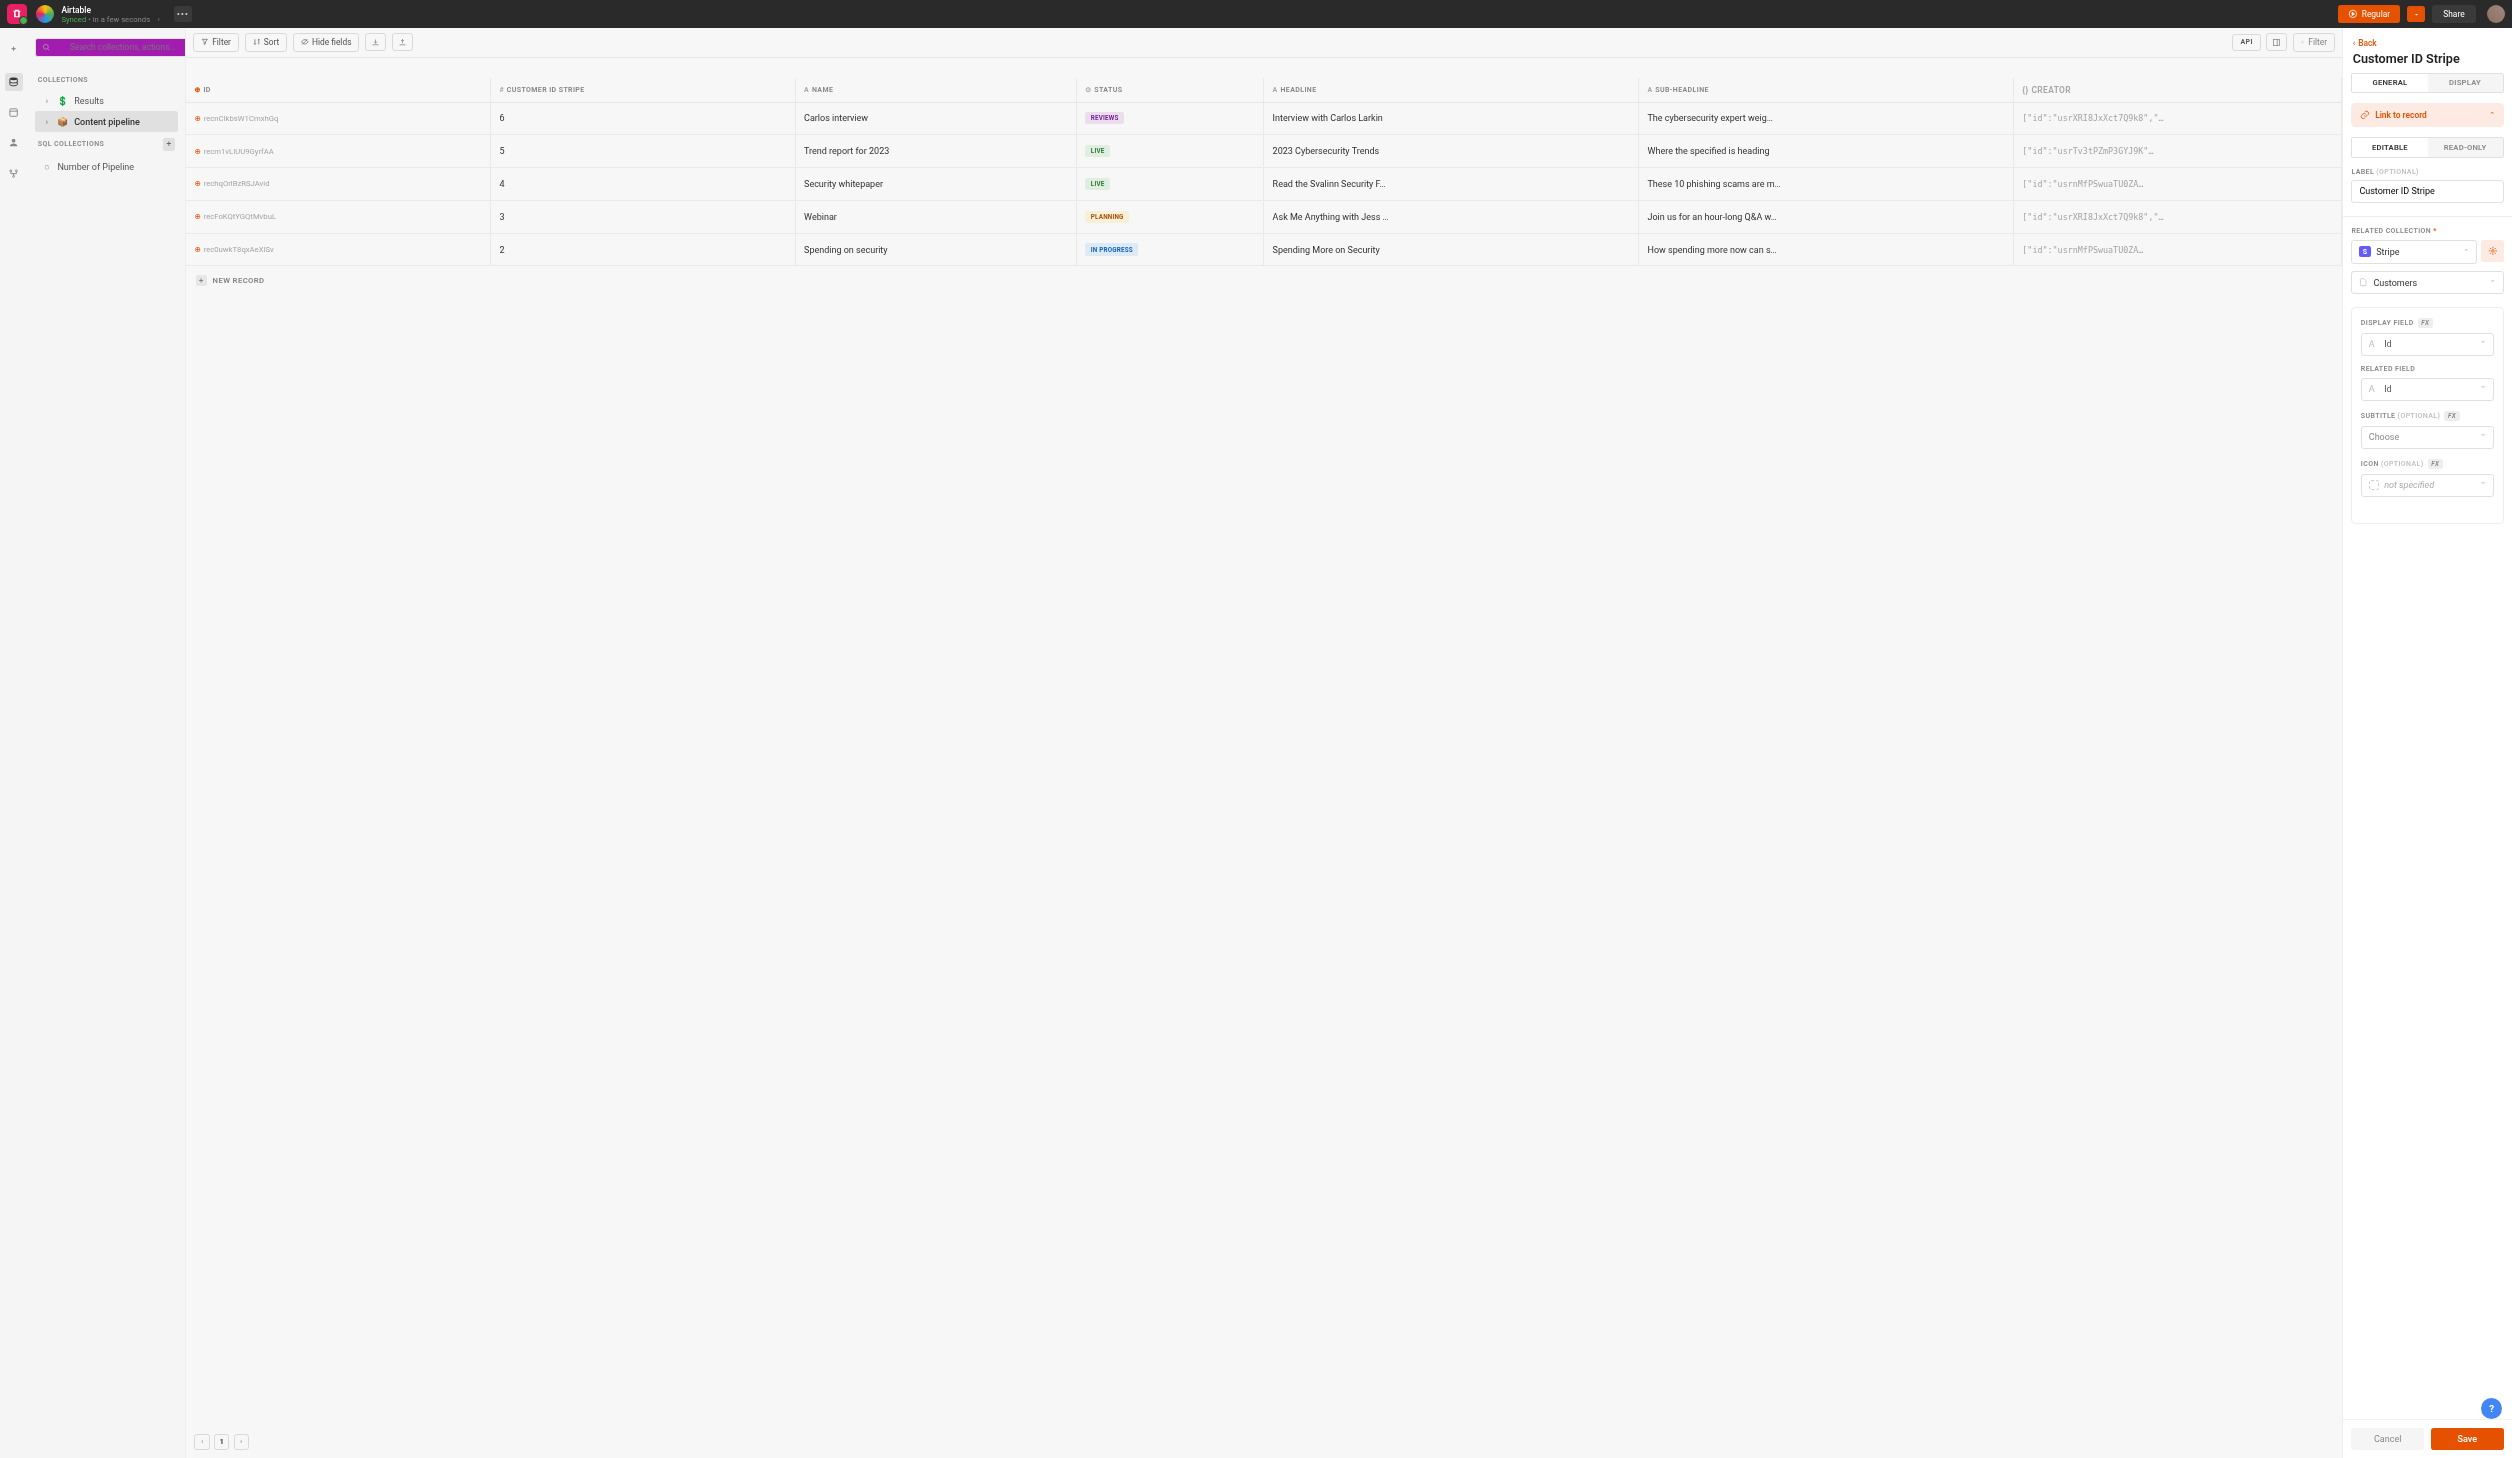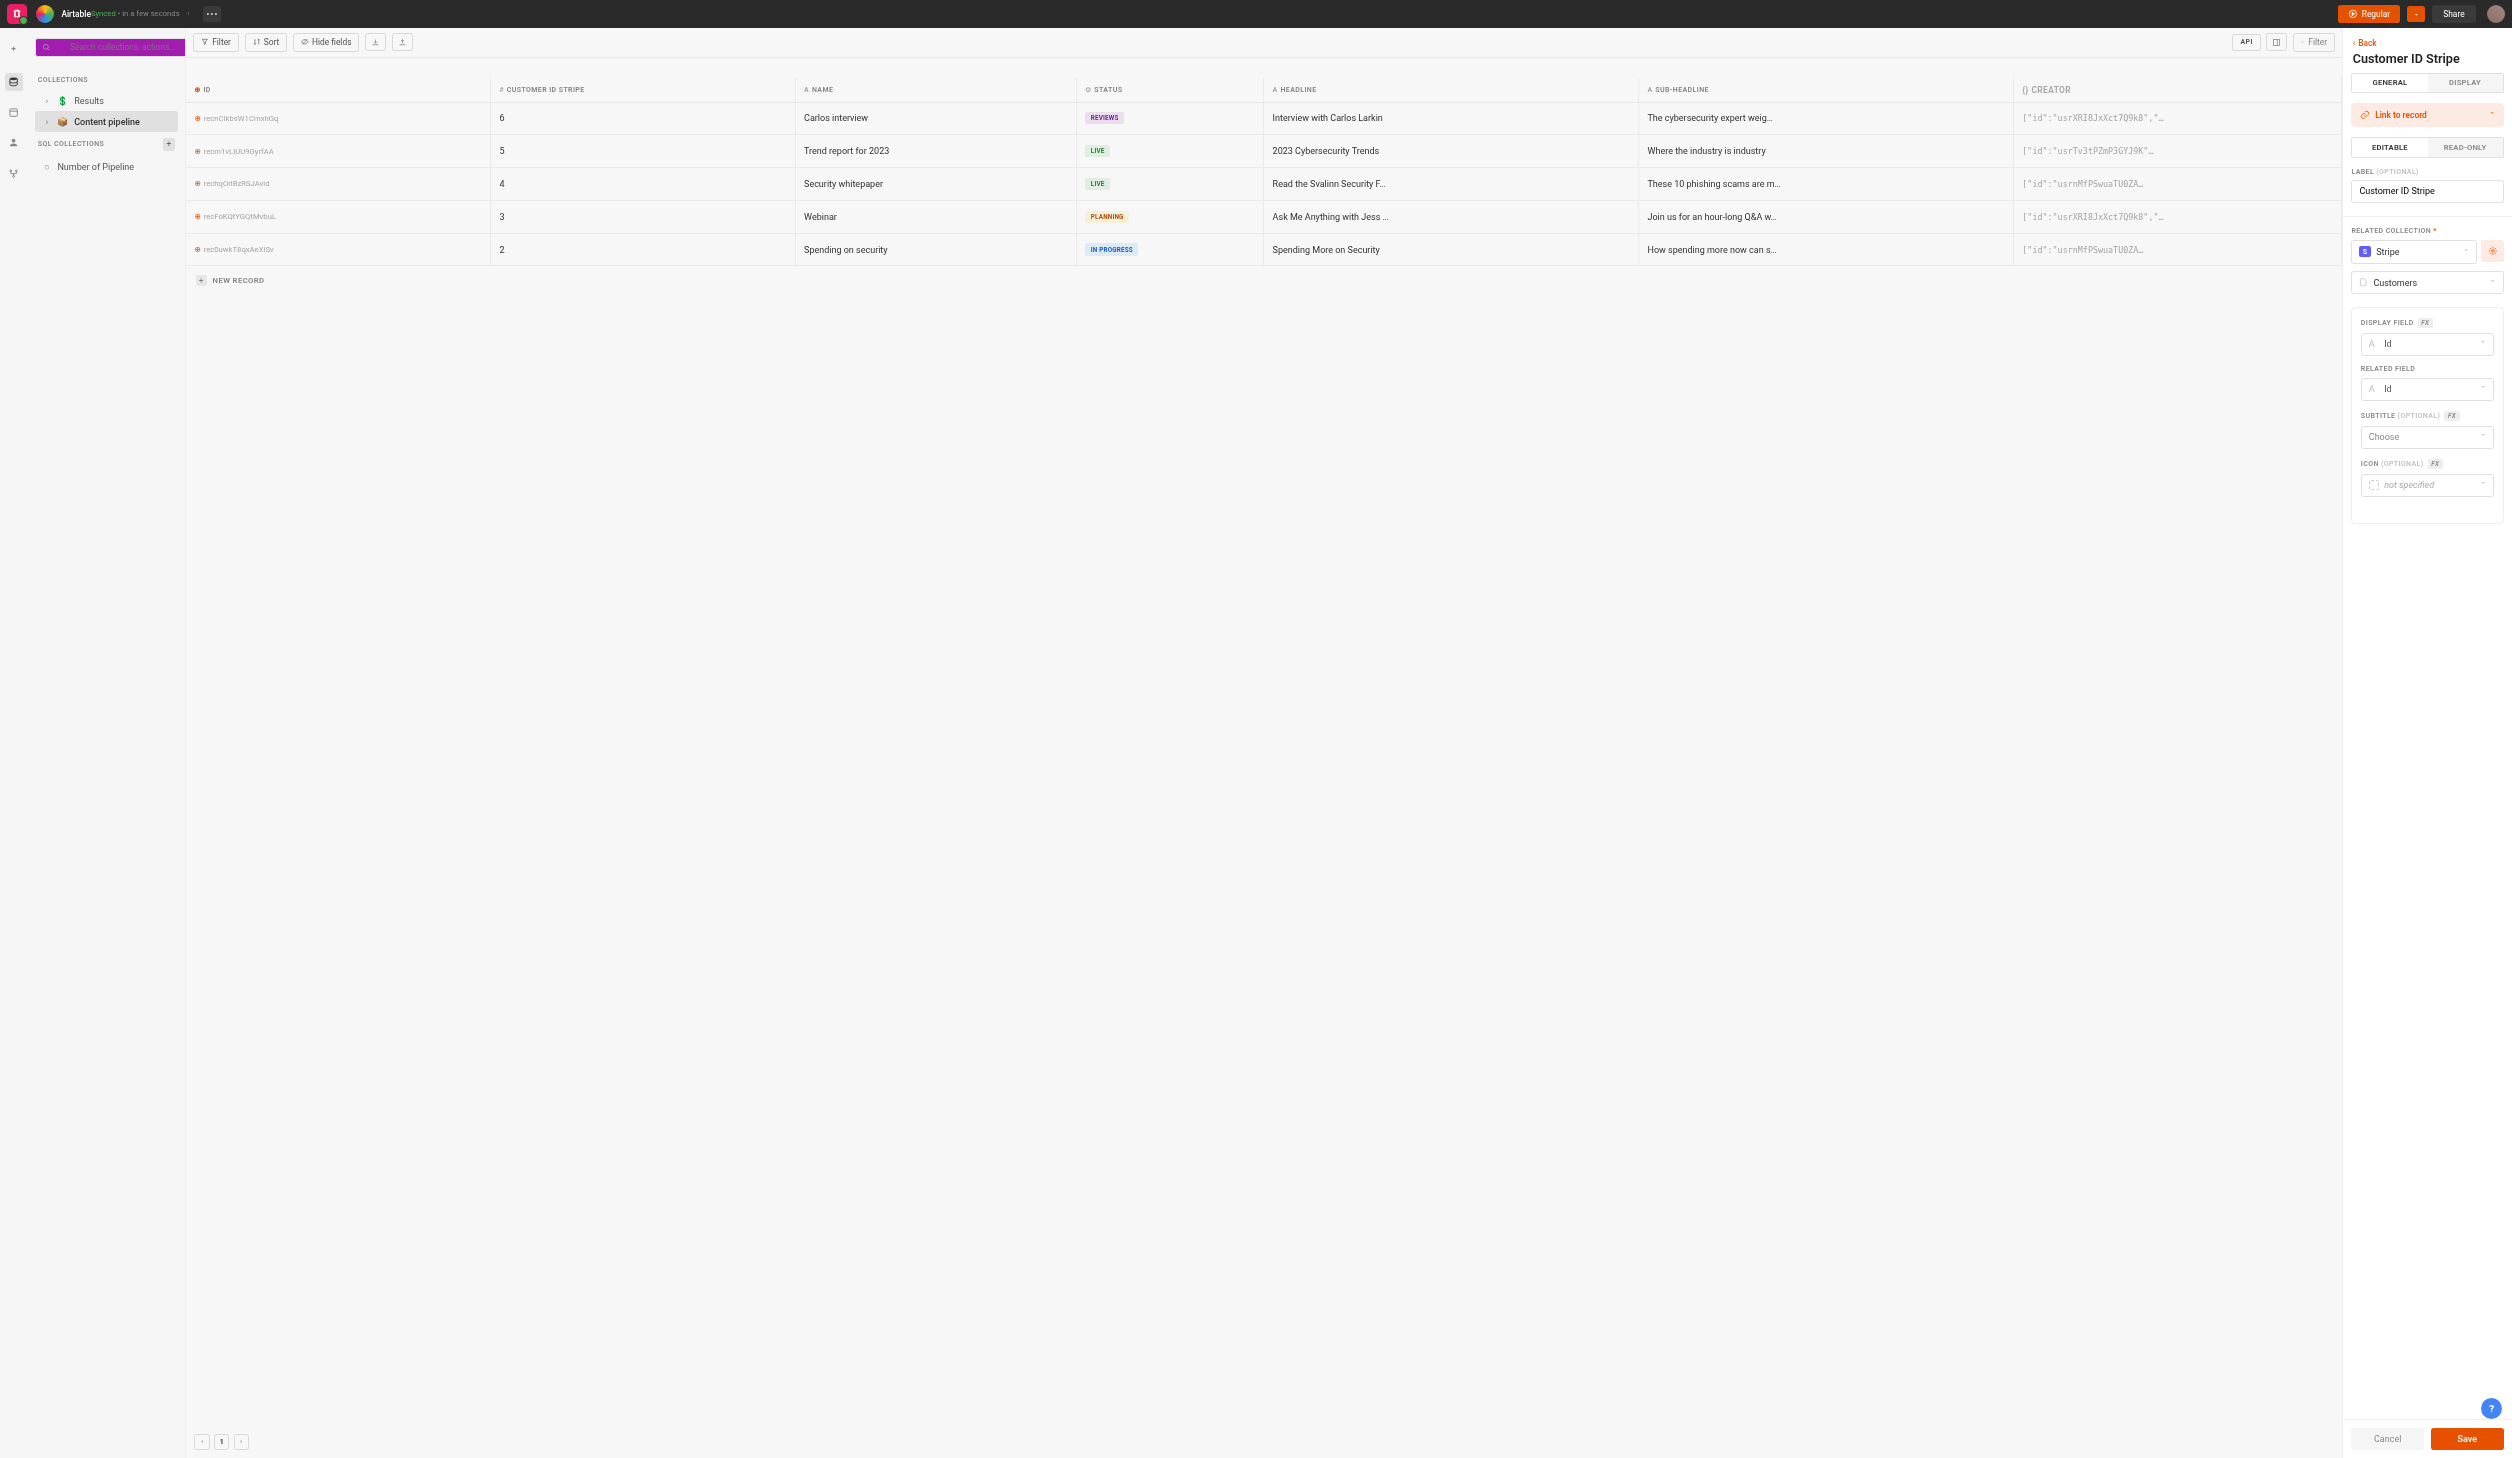--- a/index.html
+++ b/index.html
@@ -4,21 +4,21 @@
 <style>
 * { margin: 0; padding: 0; box-sizing: border-box; font-family: -apple-system, BlinkMacSystemFont, "Segoe UI", Roboto, sans-serif; }
 html, body { width: 100%; height: 100%; overflow: hidden; }
 body { background: #2a2a2a; font-size: 9px; color: #333; }
 
 
 .top-header { height: 28px; background: #2a2a2a; display: flex; align-items: center; padding: 0 7px; }
 .app-logo { width: 19.6px; height: 19.6px; background: #e91e63; border-radius: 4.2px; display: flex; align-items: center; justify-content: center; margin-right: 9.8px; position: relative; }
 .app-logo::after { content: ""; position: absolute; bottom: -1.4px; right: -1.4px; width: 7px; height: 7px; background: #4caf50; border-radius: 50%; border: 1.4px solid #2a2a2a; }
 .project-icon { width: 18px; height: 18px; border-radius: 50%; background: conic-gradient(#ffc107, #4caf50, #2196f3, #e91e63, #ffc107); margin-right: 7px; }
-.project-info { display: flex; flex-direction: row; justify-content: center; }
+.project-info { display: flex; flex-direction: column; justify-content: center; }
 .project-name { color: #fff; font-size: 8.4px; font-weight: 500; }
 .project-status { font-size: 7.7px; }
 .sync-ok { color: #4caf50; }
 .sync-time { color: #888; }
 .breadcrumb-arrow { color: #888; margin-left: 5.6px; font-size: 7px; }
 .more-btn { width: 18px; height: 15.4px; background: #3a3a3a; border-radius: 2.8px; margin-left: 14px; display: flex; align-items: center; justify-content: center; color: #ccc; font-size: 9.8px; letter-spacing: 0.7px; cursor: pointer; }
 .header-right { margin-left: auto; display: flex; align-items: center; gap: 7px; }
 .preview-btn { background: #e65100; color: #fff; padding: 4.2px 9.8px; border-radius: 2.8px; display: flex; align-items: center; gap: 4.2px; font-size: 8.4px; cursor: pointer; }
 .preview-chev { background: #e65100; color: #fff; padding: 4.2px 5.6px; border-radius: 2.8px; cursor: pointer; }
 .share-btn { background: #3a3a3a; color: #fff; padding: 4.2px 11.2px; border-radius: 2.8px; font-size: 8.4px; cursor: pointer; }
@@ -313,21 +313,21 @@
     <td class="col-headline">Interview with Carlos Larkin</td>
     <td class="col-sub">The cybersecurity expert weig…</td>
     <td class="col-creator">["id":"usrXRI8JxXct7Q9k8","…</td>
             </tr>
             <tr>
     <td class="col-id id-cell"><span class="id-icon">⊕</span>recm1vLIUU9GyrfAA</td>
     <td class="col-num">5</td>
     <td class="col-name">Trend report for 2023</td>
     <td class="col-status"><span class="badge b-live">LIVE</span></td>
     <td class="col-headline">2023 Cybersecurity Trends</td>
-    <td class="col-sub">Where the industry is industry</td>
+    <td class="col-sub">Where the specified is heading</td>
     <td class="col-creator">["id":"usrTv3tPZmP3GYJ9K"…</td>
             </tr>
             <tr>
     <td class="col-id id-cell"><span class="id-icon">⊕</span>rechqOrlBzRSJAvid</td>
     <td class="col-num">4</td>
     <td class="col-name">Security whitepaper</td>
     <td class="col-status"><span class="badge b-live">LIVE</span></td>
     <td class="col-headline">Read the Svalinn Security F…</td>
     <td class="col-sub">These 10 phishing scams are m…</td>
     <td class="col-creator">["id":"usrnMfPSwuaTU0ZA…</td>

